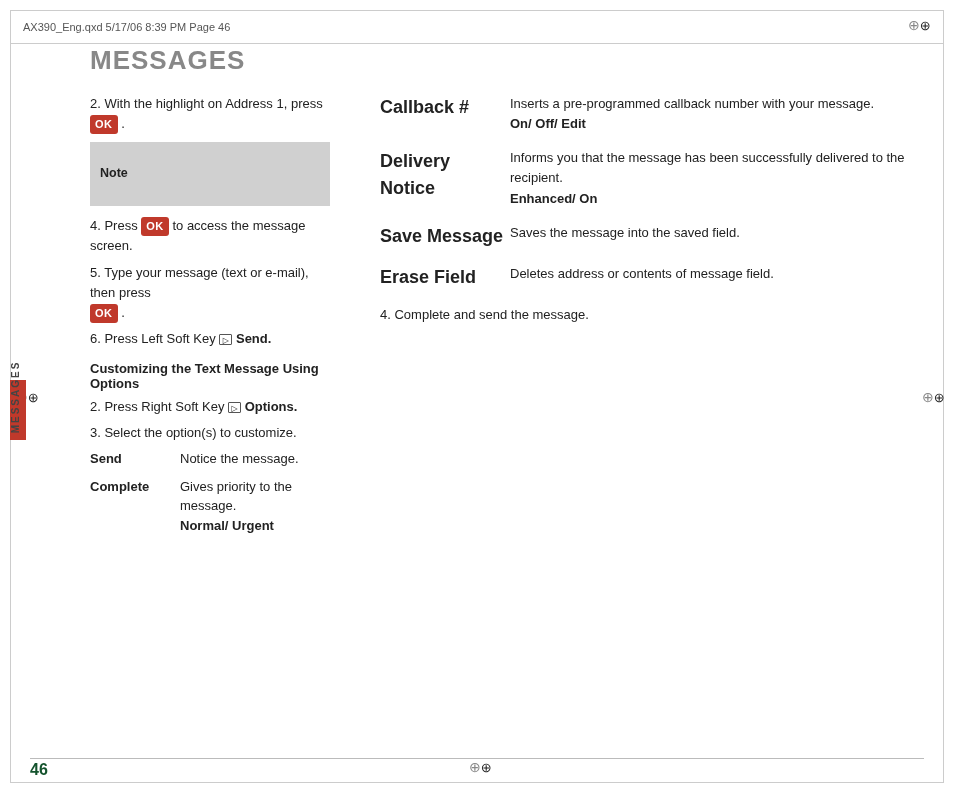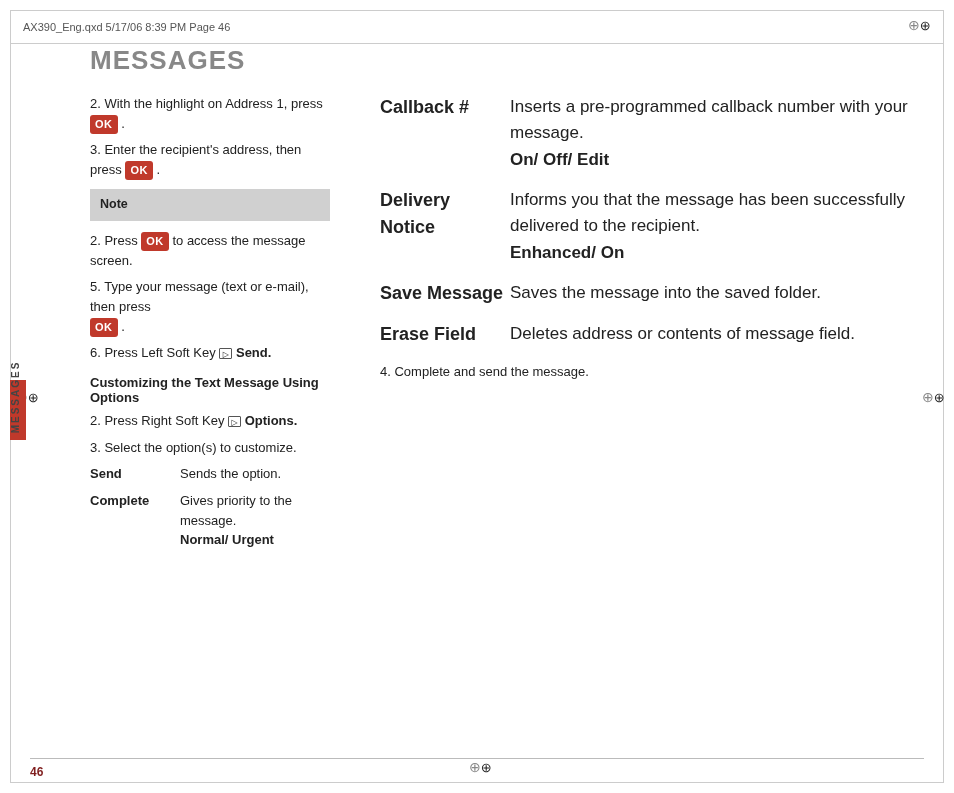--- a/index.html
+++ b/index.html
@@ -128,21 +128,21 @@
       font-size: 11px;
       font-weight: bold;
       padding: 1px 5px;
       border-radius: 3px;
       letter-spacing: 0.5px;
     }
 
     .note-box {
       background: #d0d0d0;
       border: none;
-      padding: 8px 10px;
+      padding: 24px 10px;
       margin: 8px 0 10px 0;
       font-size: 12.5px;
     }
 
     .note-box .note-label {
       font-weight: bold;
       display: block;
       margin-bottom: 2px;
     }
 
@@ -197,21 +197,21 @@
 
     .def-term {
       font-weight: bold;
       width: 130px;
       flex-shrink: 0;
       font-size: 18px;
     }
 
     .def-desc {
       flex: 1;
-      font-size: 17px;
+      font-size: 13px;
       line-height: 1.55;
     }
 
     
     .sidebar-label {
       position: absolute;
       left: 10px;
       top: 50%;
       transform: translateY(-50%);
       writing-mode: vertical-rl;
@@ -229,23 +229,23 @@
       top: 380px;
       width: 16px;
       height: 60px;
       background: #c0392b;
     }
 
     .page-number {
       position: absolute;
       bottom: 14px;
       left: 30px;
-      font-size: 12px;
-      font-weight: bold;
-      color: #7f1d1d;
+      font-size: 16px;
+      font-weight: bold;
+      color: #14532d;
     }
 
     .bottom-line {
       position: absolute;
       bottom: 34px;
       left: 30px;
       right: 30px;
       height: 1px;
       background: #bbb;
     }
@@ -280,32 +280,27 @@
   <div class="two-column-layout">
 
     <div class="left-col">
 
       <p class="body-text">
         <span>2. With the highlight on Address 1, press </span>
         <span class="inline-btn">OK</span>
         <span> .</span>
       </p>
 
-      <p class="body-text">
-        <span>3. Enter the recipient's address, then press </span>
-        <span class="inline-btn">OK</span>
-        <span> .</span>
-      </p>
 
       <div class="note-box">
         <span class="note-label">Note</span>
       </div>
 
       <p class="body-text">
-        <span>2. Press </span>
+        <span>4. Press </span>
         <span class="inline-btn">OK</span>
         <span> to access the message screen.</span>
       </p>
 
       <p class="body-text">
         <span>5. Type your message (text or e-mail), then press</span><br>
         <span class="inline-btn">OK</span>
         <span> .</span>
       </p>
 
@@ -324,21 +319,21 @@
         <span style="display:inline-block;width:13px;height:11px;border:1px solid #555;border-radius:1px;vertical-align:middle;font-size:8px;text-align:center;line-height:11px;">▷</span>
         <span class="bold-text options-word"> Options.</span>
       </p>
       <p class="body-text">
         <span>3. Select the option(s) to customize.</span>
       </p>
 
       <div class="options-table">
         <div class="option-row">
           <span class="opt-term">Send</span>
-          <span class="opt-def">Sends the option.</span>
+          <span class="opt-def">Notice the message.</span>
         </div>
         <div class="option-row">
           <span class="opt-term">Complete</span>
           <span class="opt-def">Gives priority to the message.<br><span class="bold-text">Normal/ Urgent</span></span>
         </div>
       </div>
 
     </div>
 
     <div class="right-col">
@@ -356,21 +351,21 @@
         <div class="def-row">
           <span class="def-term">Delivery Notice</span>
           <span class="def-desc">
             Informs you that the message has been successfully delivered to the recipient.<br>
             <span class="bold-text">Enhanced/ On</span>
           </span>
         </div>
 
         <div class="def-row">
           <span class="def-term">Save Message</span>
-          <span class="def-desc">Saves the message into the saved folder.</span>
+          <span class="def-desc">Saves the message into the saved field.</span>
         </div>
 
         <div class="def-row">
           <span class="def-term">Erase Field</span>
           <span class="def-desc">Deletes address or contents of message field.</span>
         </div>
 
       </div>
 
       <p class="body-text" style="margin-top:8px;">

